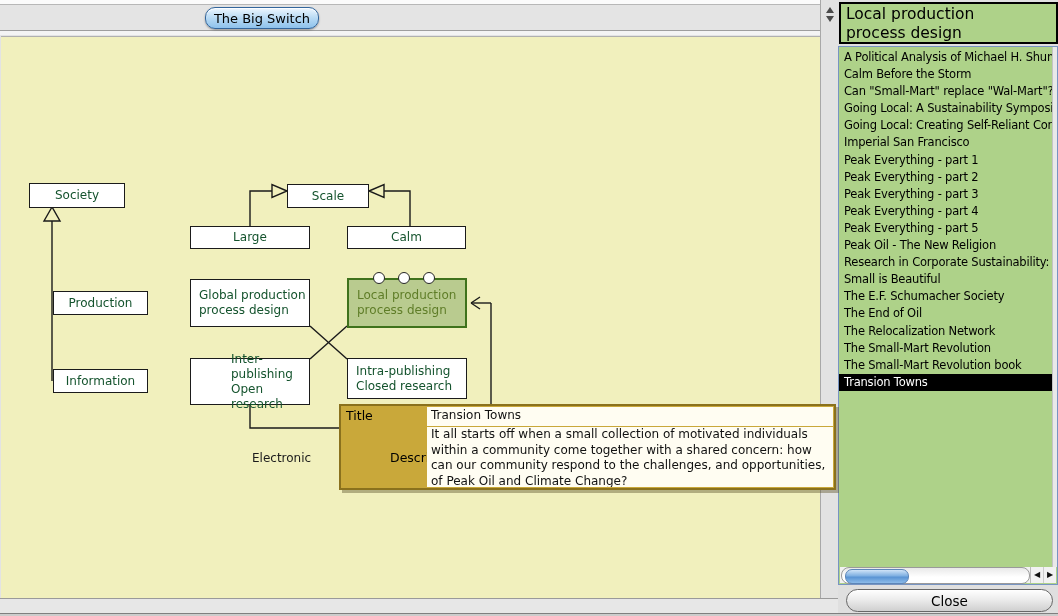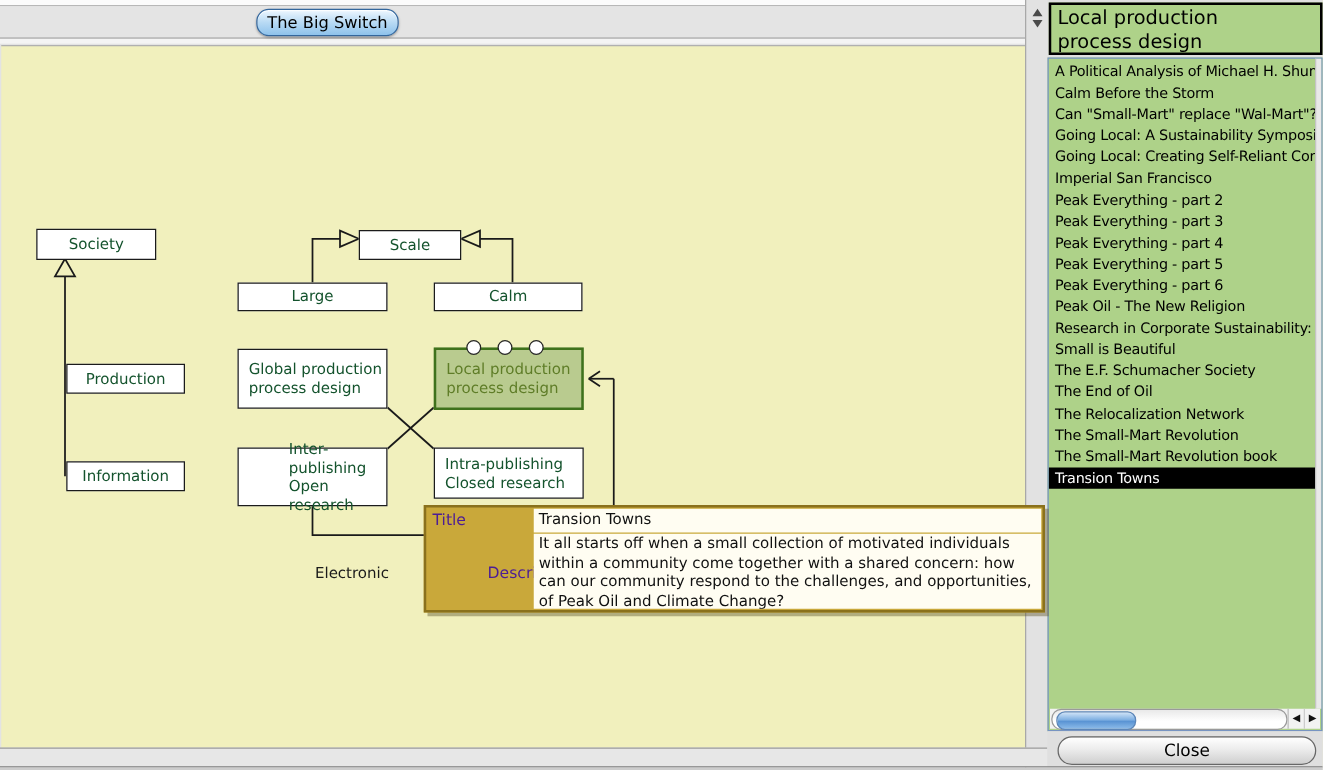--- a/index.html
+++ b/index.html
@@ -31,21 +31,21 @@
   .node.green{background:var(--node-green-fill);border:2.5px solid var(--node-green-border);color:var(--node-green-text);}
   .handle{position:absolute;width:10px;height:10px;border-radius:50%;background:#fff;border:1.6px solid #262626;z-index:3;box-sizing:content-box;}
   .edge-label{position:absolute;left:252px;top:431px;font-size:12px;color:#1b1b1b;z-index:2;margin-top:20px;}
   
   .tooltip{
     position:absolute;left:339px;top:404px;width:497px;height:86px;z-index:6;
     background:var(--tooltip-gold);border:2px solid #8a711d;box-sizing:border-box;
     box-shadow:3px 3px 0 rgba(100,92,50,.45);
   }
   .tt-grid{position:absolute;inset:1px;display:grid;grid-template-columns:84px 1fr;grid-template-rows:19px 1fr;gap:1px;}
-  .tt-label{font-size:12.5px;color:#4c1d95;padding:1px 4px;}
+  .tt-label{font-size:12.5px;color:#000000;padding:1px 4px;}
   .tt-desc-label{display:flex;align-items:center;margin-left:44px;}
   .tt-cell{background:#fffdf2;font-size:12px;color:#111;overflow:hidden;}
   .tt-title-value{padding:1px 4px;white-space:nowrap;}
   .tt-desc-value{padding:0 4px;line-height:15.5px;}
   
   .gutter{position:absolute;left:820px;top:0;width:18px;height:616px;background:#e2e2e2;border-left:1px solid #a8a8a8;z-index:2;}
   .g-arrow{position:absolute;left:5px;width:0;height:0;border-left:4px solid transparent;border-right:4px solid transparent;}
   .g-up{top:7px;border-bottom:6px solid #4a4a4a;}
   .g-down{top:16px;border-top:6px solid #4a4a4a;}
   
@@ -156,25 +156,25 @@
   <div class="sb-header">Local production
 process design</div>
   <div class="sb-listwrap">
     <div class="sb-list">
         <div class="list-item">A Political Analysis of Michael H. Shum</div>
         <div class="list-item">Calm Before the Storm</div>
         <div class="list-item">Can "Small-Mart" replace "Wal-Mart"?</div>
         <div class="list-item">Going Local: A Sustainability Symposiu</div>
         <div class="list-item">Going Local: Creating Self-Reliant Cor</div>
         <div class="list-item">Imperial San Francisco</div>
+        <div class="list-item">Peak Everything - part 1</div>
         <div class="list-item">Peak Everything - part 2</div>
         <div class="list-item">Peak Everything - part 3</div>
         <div class="list-item">Peak Everything - part 4</div>
         <div class="list-item">Peak Everything - part 5</div>
-        <div class="list-item">Peak Everything - part 6</div>
         <div class="list-item">Peak Oil - The New Religion</div>
         <div class="list-item">Research in Corporate Sustainability:</div>
         <div class="list-item">Small is Beautiful</div>
         <div class="list-item">The E.F. Schumacher Society</div>
         <div class="list-item">The End of Oil</div>
         <div class="list-item">The Relocalization Network</div>
         <div class="list-item">The Small-Mart Revolution</div>
         <div class="list-item">The Small-Mart Revolution book</div>
         <div class="list-item selected">Transion Towns</div>
       </div>

